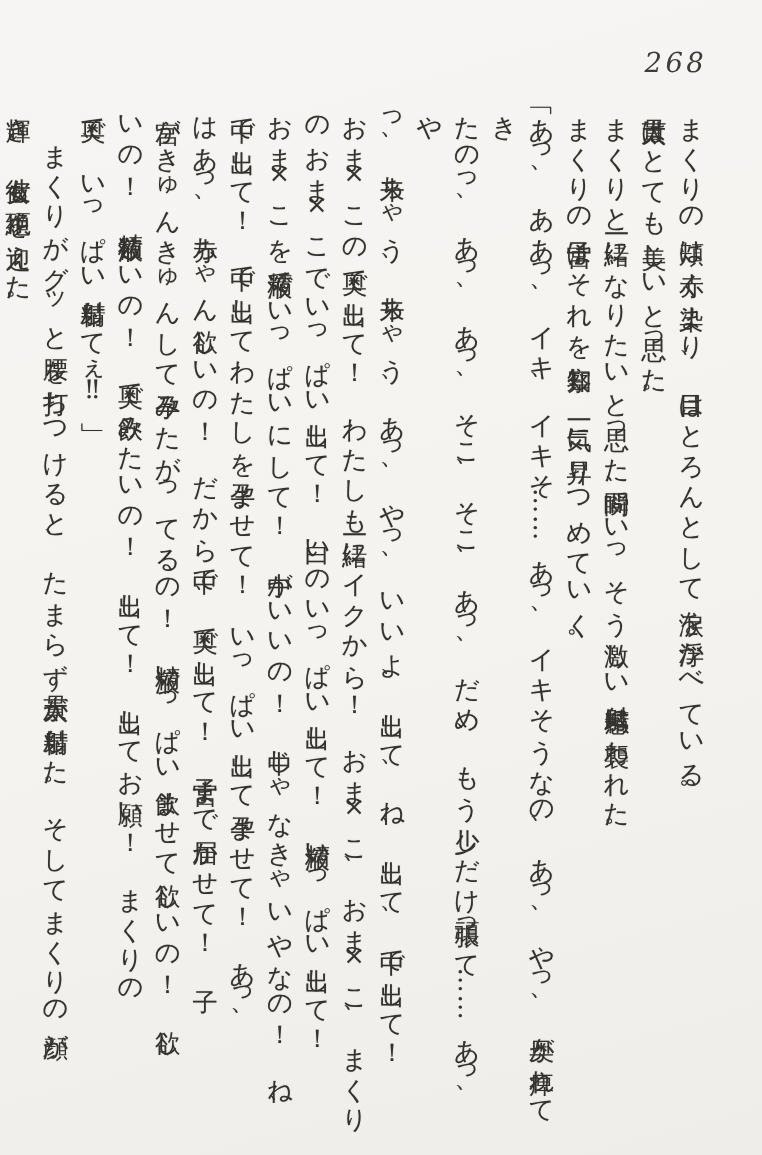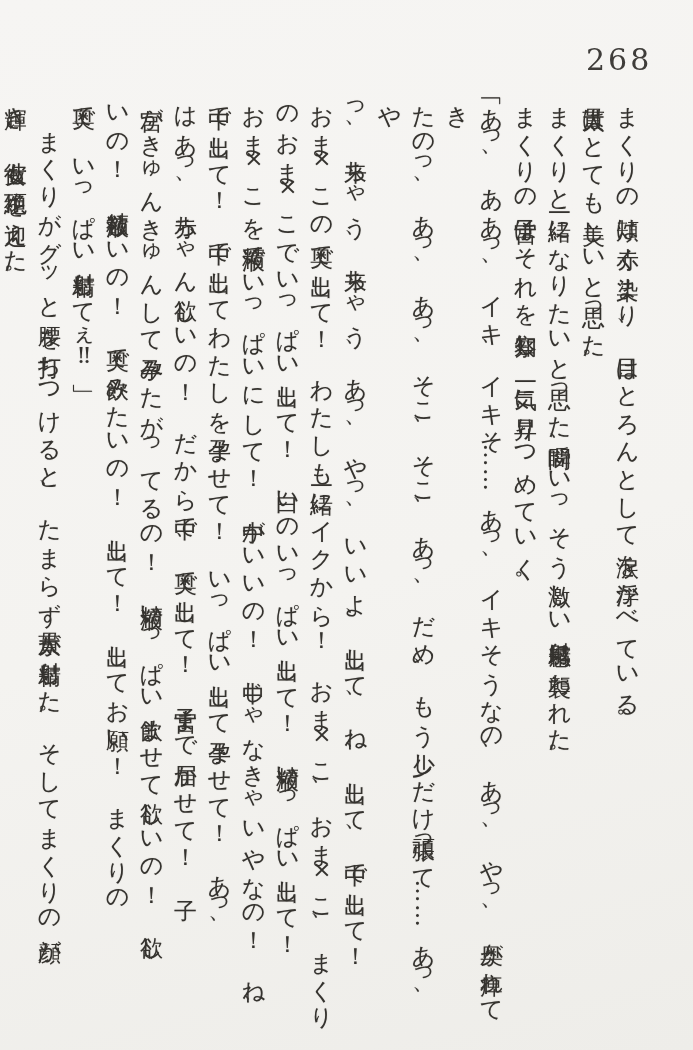--- a/index.html
+++ b/index.html
@@ -11,21 +11,22 @@
     width: 693px;
     height: 1050px;
     overflow: hidden;
     background: linear-gradient(165deg, #f6f5f3 0%, #f4f3f0 55%, #eeede9 100%);
     font-family: "DejaVu Serif", "Liberation Serif", serif;
   }
   .page-number {
     position: absolute;
     top: 42px;
     left: 586px;
-    font-size: 30px;
+    font-size: 25px;
+    font-style: italic;
     color: #3f3d3a;
     letter-spacing: 3px;
   }
   .text-block {
     position: absolute;
     top: 90px;
     right: 48px;
     width: 578px;
     height: 935px;
     writing-mode: vertical-rl;

